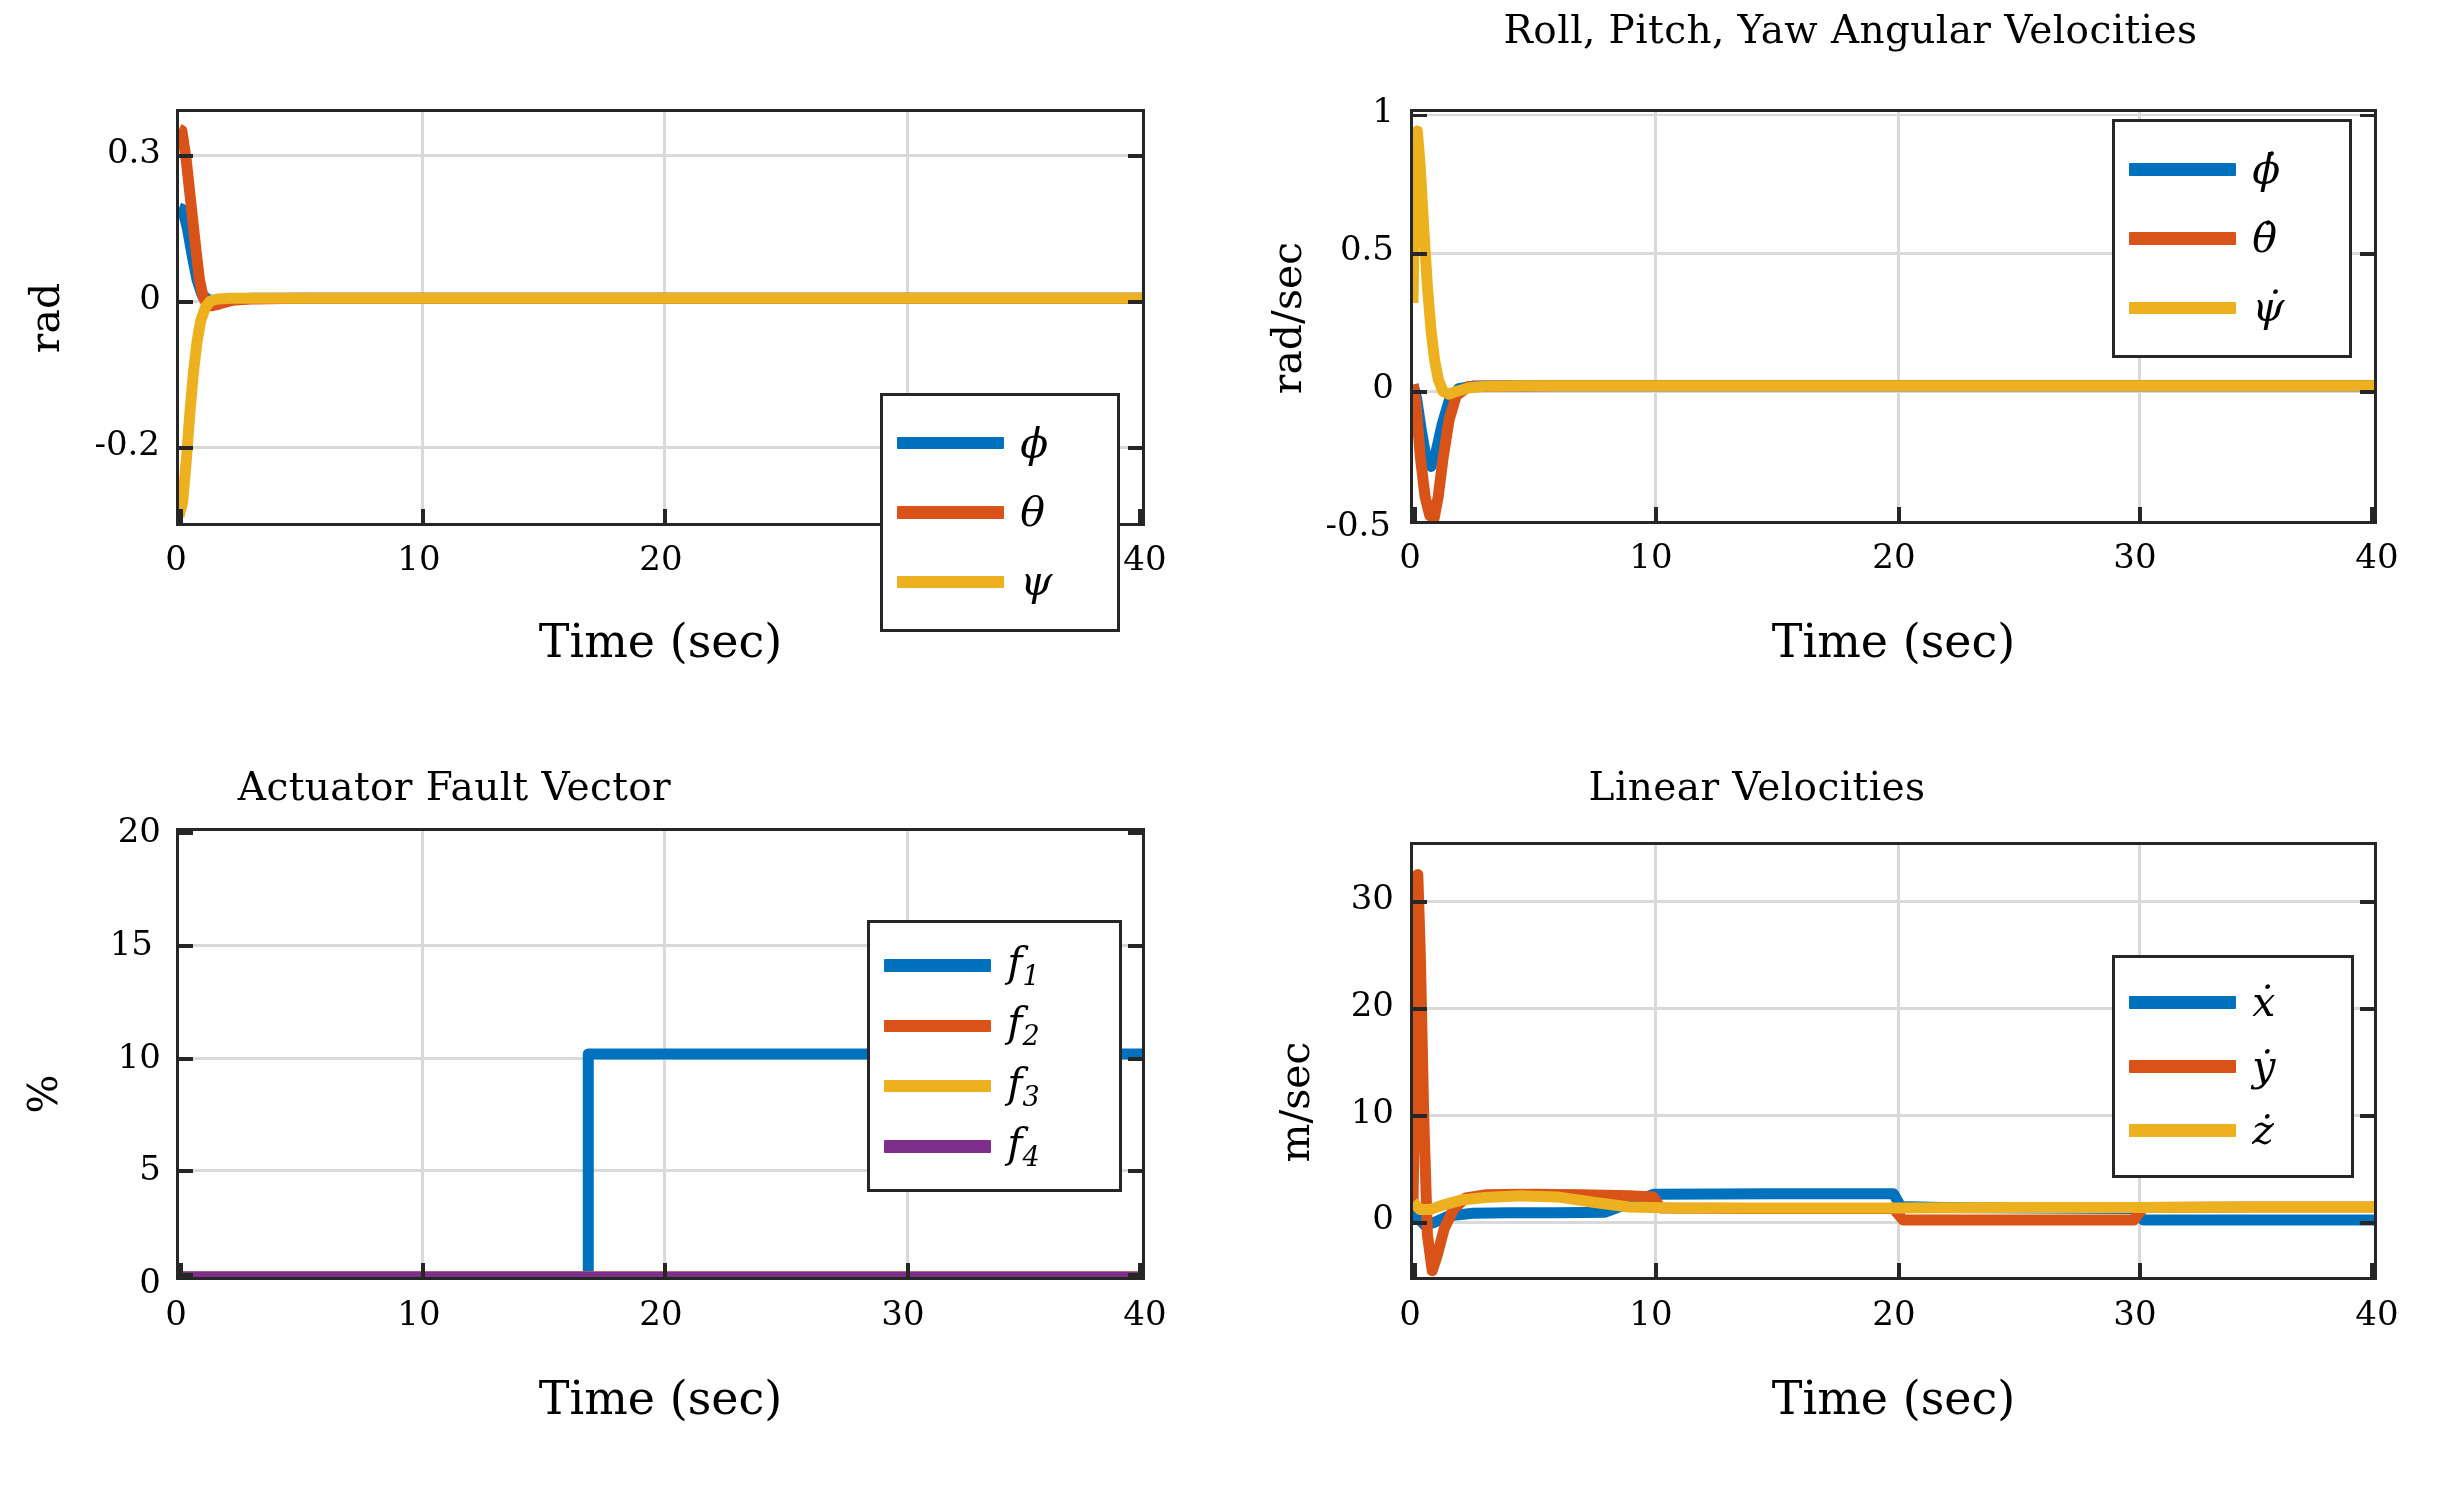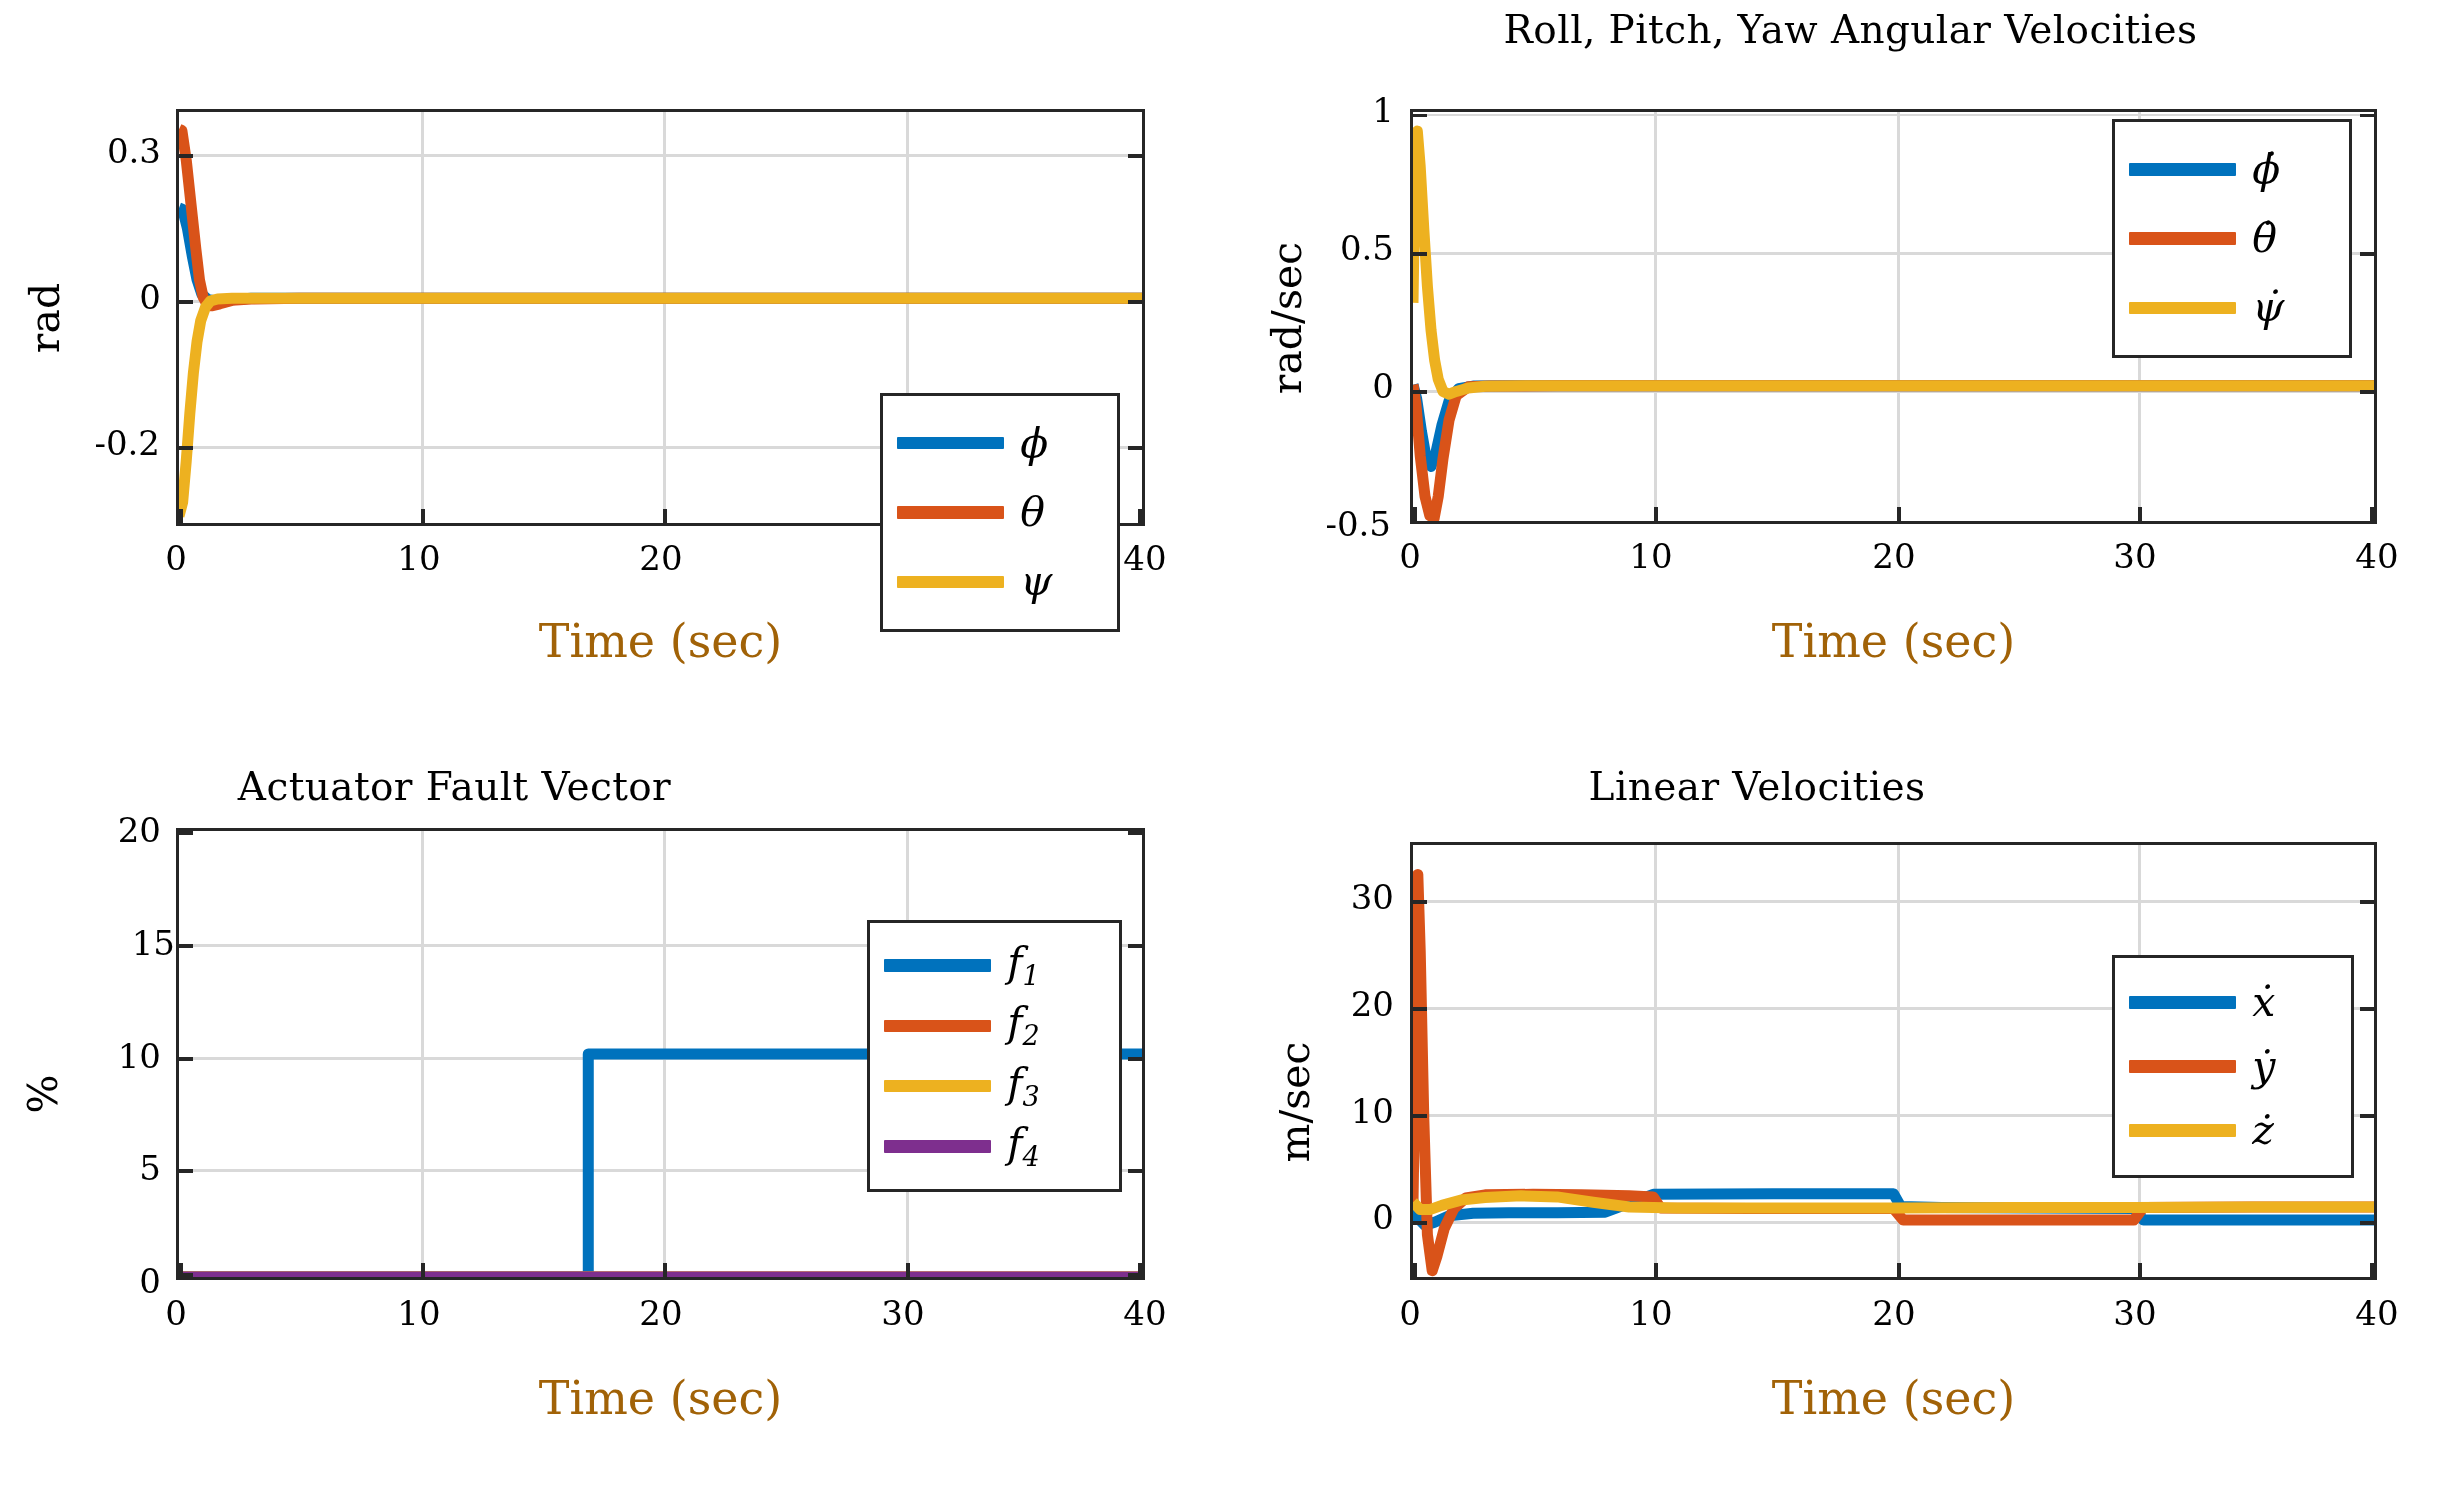--- a/index.html
+++ b/index.html
@@ -49,21 +49,21 @@
   .ylabel{
     position:absolute;
     transform-origin:center center;
     transform:rotate(-90deg);
     font-family:"DejaVu Serif",serif;
     font-size:41px;color:#000;white-space:nowrap;text-align:center;
   }
   .xlabel{
     position:absolute;text-align:center;
     font-family:"DejaVu Serif",serif;
-    font-size:46px;color:#a16207;white-space:nowrap;
+    font-size:46px;color:#000000;white-space:nowrap;
   }
 
   .legend{
     position:absolute;
     background:#fff;
     border:3.6px solid #262626;
     box-sizing:border-box;
     display:flex;flex-direction:column;
     justify-content:space-around;
     padding:12.5px 14.2px;
@@ -258,21 +258,21 @@
           <span class="legend-text"><i>f</i><span class="sub">3</span></span>
         </div>
         <div class="legend-row">
           <span class="legend-swatch" style="background:#7E2F8E;"></span>
           <span class="legend-text"><i>f</i><span class="sub">4</span></span>
         </div>
       </div>
     </div>
 
     <div class="ytick-label" style="left:36px;width:125px;top:73px;">20</div>
-    <div class="ytick-label" style="left:50px;width:125px;top:186px;">15</div>
+    <div class="ytick-label" style="left:28px;width:125px;top:186px;">15</div>
     <div class="ytick-label" style="left:36px;width:125px;top:299px;">10</div>
     <div class="ytick-label" style="left:36px;width:125px;top:411px;">5</div>
     <div class="ytick-label" style="left:36px;width:125px;top:524px;">0</div>
 
     <div class="xtick-label" style="left:176px;top:536px;width:80px;">0</div>
     <div class="xtick-label" style="left:419px;top:536px;width:80px;">10</div>
     <div class="xtick-label" style="left:661px;top:536px;width:80px;">20</div>
     <div class="xtick-label" style="left:903px;top:536px;width:80px;">30</div>
     <div class="xtick-label" style="left:1145px;top:536px;width:80px;">40</div>
 

